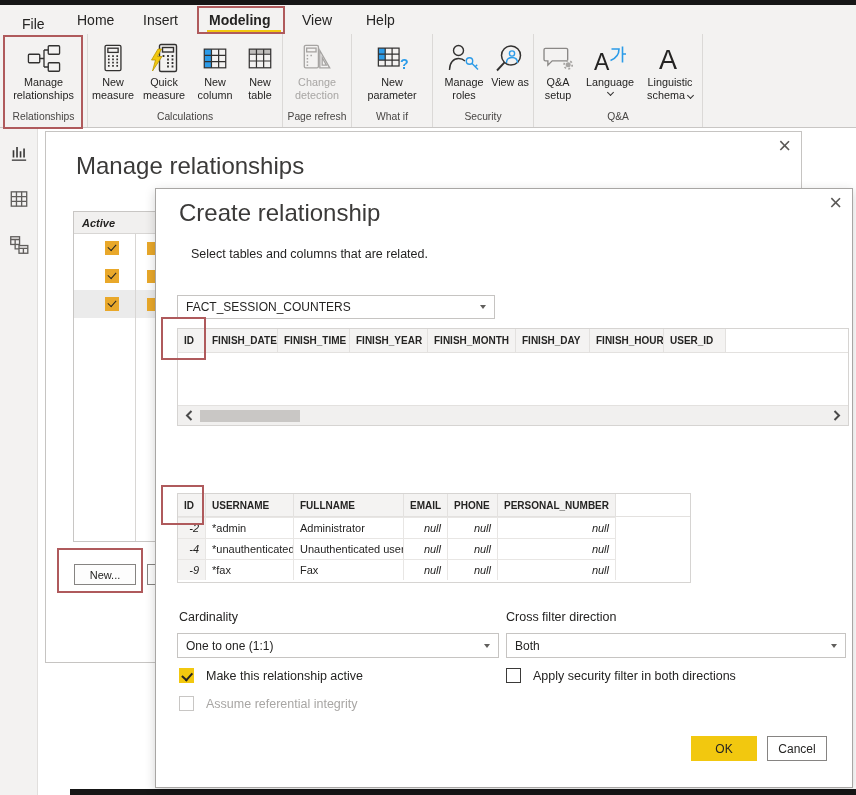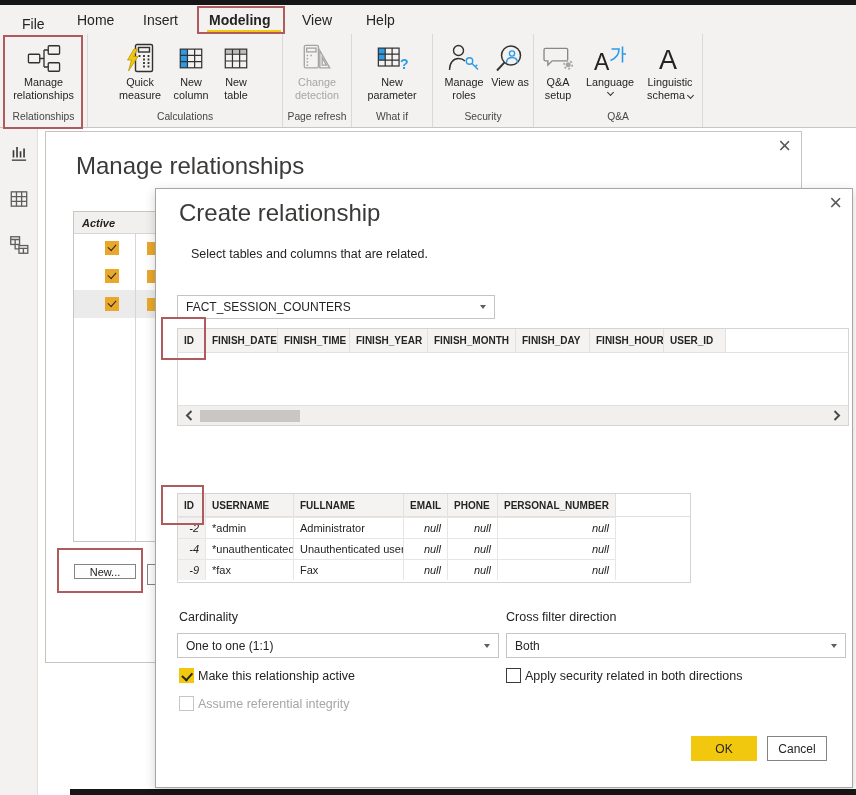--- a/index.html
+++ b/index.html
@@ -41,21 +41,21 @@
   .mtable { position:absolute; left:27px; top:79px; width:520px; height:331px; border:1px solid #c8c6c4; background:#fff; }
   .mth { height:22px; background:#f1f0ef; border-bottom:1px solid #d8d6d4; display:flex; align-items:center; }
   .mth span { font-size:11px; font-weight:700; color:#252423; padding-left:8px;font-style:italic; }
   .mcol-divider { position:absolute; left:61px; top:22px; bottom:0; width:1px; background:#d8d6d4; }
   .mrow { height:28px; display:flex; align-items:center; }
   .mrow.sel { background:#ebebeb; }
   .cbwrap { width:61px; display:flex; justify-content:flex-end; padding-right:16px; }
   .mcheck { width:14px; height:14px; background:#E9A82A; position:relative; flex:0 0 auto; }
   .mcheck::after { content:""; position:absolute; left:2.5px; top:3px; width:7px; height:4px; border-left:1.8px solid #252423; border-bottom:1.8px solid #252423; transform:rotate(-48deg); }
   .hsliver { width:13px; height:13px; background:#E9A82A; margin-left:12px; }
-  .newbtn { position:absolute; left:28px; top:432px; width:62px; height:15px; background:#fdfdfd; border:1px solid #868482; font-size:11px; color:#252423; display:flex; align-items:center; justify-content:center; }
+  .newbtn { position:absolute; left:28px; top:432px; width:62px; height:21px; background:#fdfdfd; border:1px solid #868482; font-size:11px; color:#252423; display:flex; align-items:center; justify-content:center; }
   .btn-sliver { position:absolute; left:101px; top:432px; width:16px; height:21px; background:#fdfdfd; border:1px solid #868482; }
 
   
   .cdialog { position:absolute; left:155px; top:188px; width:698px; height:600px; background:#fff; border:1px solid #a8a6a4; box-shadow:0 3px 10px rgba(0,0,0,.18); z-index:20; }
   .ctitle { position:absolute; left:23px; top:10px; font-size:24px; font-weight:300; color:#3b3a39; }
   .csub { position:absolute; left:23px; top:58px; font-size:12.5px; color:#252423;margin-left:12px; }
   .dd { position:absolute; height:24px; border:1px solid #c6c4c2; background:#fff; display:flex; align-items:center; padding:0 8px; font-size:12px; color:#252423; }
   .caret { margin-left:auto; width:0; height:0; border-left:3.5px solid transparent; border-right:3.5px solid transparent; border-top:4px solid #605e5c; }
   .sel1 { left:21px; top:106px; width:318px; }
   .sel2 { left:21px; top:272px; width:318px; }
@@ -74,21 +74,21 @@
   .td { border-right:1px solid #e8e6e4; border-top:1px solid #e8e6e4; display:flex; align-items:center; padding:0 6px; white-space:nowrap; overflow:hidden; flex:0 0 auto; }
   .td.idcell { background:#f4f3f2; justify-content:flex-end; font-style:italic; }
   .td.nullcell { justify-content:flex-end; font-style:italic; }
   .td.fill, .th.fill { background:#fff; border-right:none; }
   .td.fill { border-top:none; }
 
   .flabel { position:absolute; font-size:12.5px; color:#252423; }
   .cardsel { left:21px; top:444px; width:322px; height:25px; }
   .cfsel { left:350px; top:444px; width:340px; height:25px; }
 
-  .cb { position:absolute; display:flex; align-items:center; gap:4px; font-size:12.5px; color:#252423; }
+  .cb { position:absolute; display:flex; align-items:center; gap:12px; font-size:12.5px; color:#252423; }
   .cbbox { width:15px; height:15px; position:relative; flex:0 0 auto; }
   .cbbox.checked { background:#F2C80F; }
   .cbbox.checked::after { content:""; position:absolute; left:3px; top:3.5px; width:8px; height:4.5px; border-left:2px solid #252423; border-bottom:2px solid #252423; transform:rotate(-48deg); }
   .cbbox.un { background:#fff; border:1.6px solid #3b3a39; }
   .cbbox.dis { background:#fff; border:1.4px solid #c8c6c4; }
   .cb.off { color:#a8a6a4; }
 
   .okbtn { position:absolute; left:535px; top:547px; width:66px; height:25px; background:#F2C80F; border:none; font-size:12px; color:#252423; display:flex; align-items:center; justify-content:center; font-family:inherit; }
   .cancelbtn { position:absolute; left:611px; top:547px; width:60px; height:25px; background:#fff; border:1px solid #868482; font-size:12px; color:#252423; display:flex; align-items:center; justify-content:center; font-family:inherit; }
 
@@ -124,20 +124,30 @@
           </svg>
         </span>
         <span>Manage relationships</span>
       </div>
     </div>
     <div class="rgrouplabel">Relationships</div>
   </div>
 
   <div class="rgroup" style="width:195px">
     <div class="rbuttons">
+      <div class="rbtn" style="width:48px">
+        <span class="ricon">
+          <svg width="28" height="30" viewBox="0 0 30 30" fill="none" stroke="#323130" stroke-width="1.4">
+            <rect x="6.5" y="1.5" width="17" height="27" rx="1.5"></rect>
+            <rect x="9.5" y="4.5" width="11" height="4.5"></rect>
+            <path fill="#323130" stroke="none" d="M9.6 12.1h1.8v1.8H9.6z M14.1 12.1h1.8v1.8h-1.8z M18.6 12.1h1.8v1.8h-1.8z M9.6 15.6h1.8v1.8H9.6z M14.1 15.6h1.8v1.8h-1.8z M18.6 15.6h1.8v1.8h-1.8z M9.6 19.1h1.8v1.8H9.6z M14.1 19.1h1.8v1.8h-1.8z M18.6 19.1h1.8v1.8h-1.8z M9.6 22.6h1.8v1.8H9.6z M14.1 22.6h1.8v1.8h-1.8z M18.6 22.6h1.8v1.8h-1.8z"></path>
+          </svg>
+        </span>
+        <span>New measure</span>
+      </div>
       <div class="rbtn" style="width:54px">
         <span class="ricon">
           <svg width="30" height="30" viewBox="0 0 30 30" fill="none" stroke="#323130" stroke-width="1.4">
             <rect x="10.5" y="1.5" width="17" height="27" rx="1.5"></rect>
             <rect x="13.5" y="4.5" width="11" height="4.5"></rect>
             <path fill="#323130" stroke="none" d="M13.6 12.1h1.8v1.8h-1.8z M18.1 12.1h1.8v1.8h-1.8z M22.6 12.1h1.8v1.8h-1.8z M18.1 15.6h1.8v1.8h-1.8z M22.6 15.6h1.8v1.8h-1.8z M18.1 19.1h1.8v1.8h-1.8z M22.6 19.1h1.8v1.8h-1.8z M18.1 22.6h1.8v1.8h-1.8z M22.6 22.6h1.8v1.8h-1.8z"></path>
             <polygon points="9,6 2.5,17 6.5,17 3.5,28 13,13.5 8.5,13.5 12.5,6" fill="#F2C80F" stroke="#b99500" stroke-width="0.8"></polygon>
           </svg>
         </span>
         <span>Quick measure</span>
@@ -419,21 +429,21 @@
     <span>Both</span>
     <span class="caret"></span>
   </div>
 
   <div class="cb" style="left:23px; top:479px">
     <span class="cbbox checked"></span>
     <span>Make this relationship active</span>
   </div>
   <div class="cb" style="left:350px; top:479px">
     <span class="cbbox un"></span>
-    <span>Apply security related in both directions</span>
+    <span>Apply security filter in both directions</span>
   </div>
   <div class="cb off" style="left:23px; top:507px">
     <span class="cbbox dis"></span>
     <span>Assume referential integrity</span>
   </div>
 
   <button class="okbtn">OK</button>
   <button class="cancelbtn">Cancel</button>
 </div>
 

